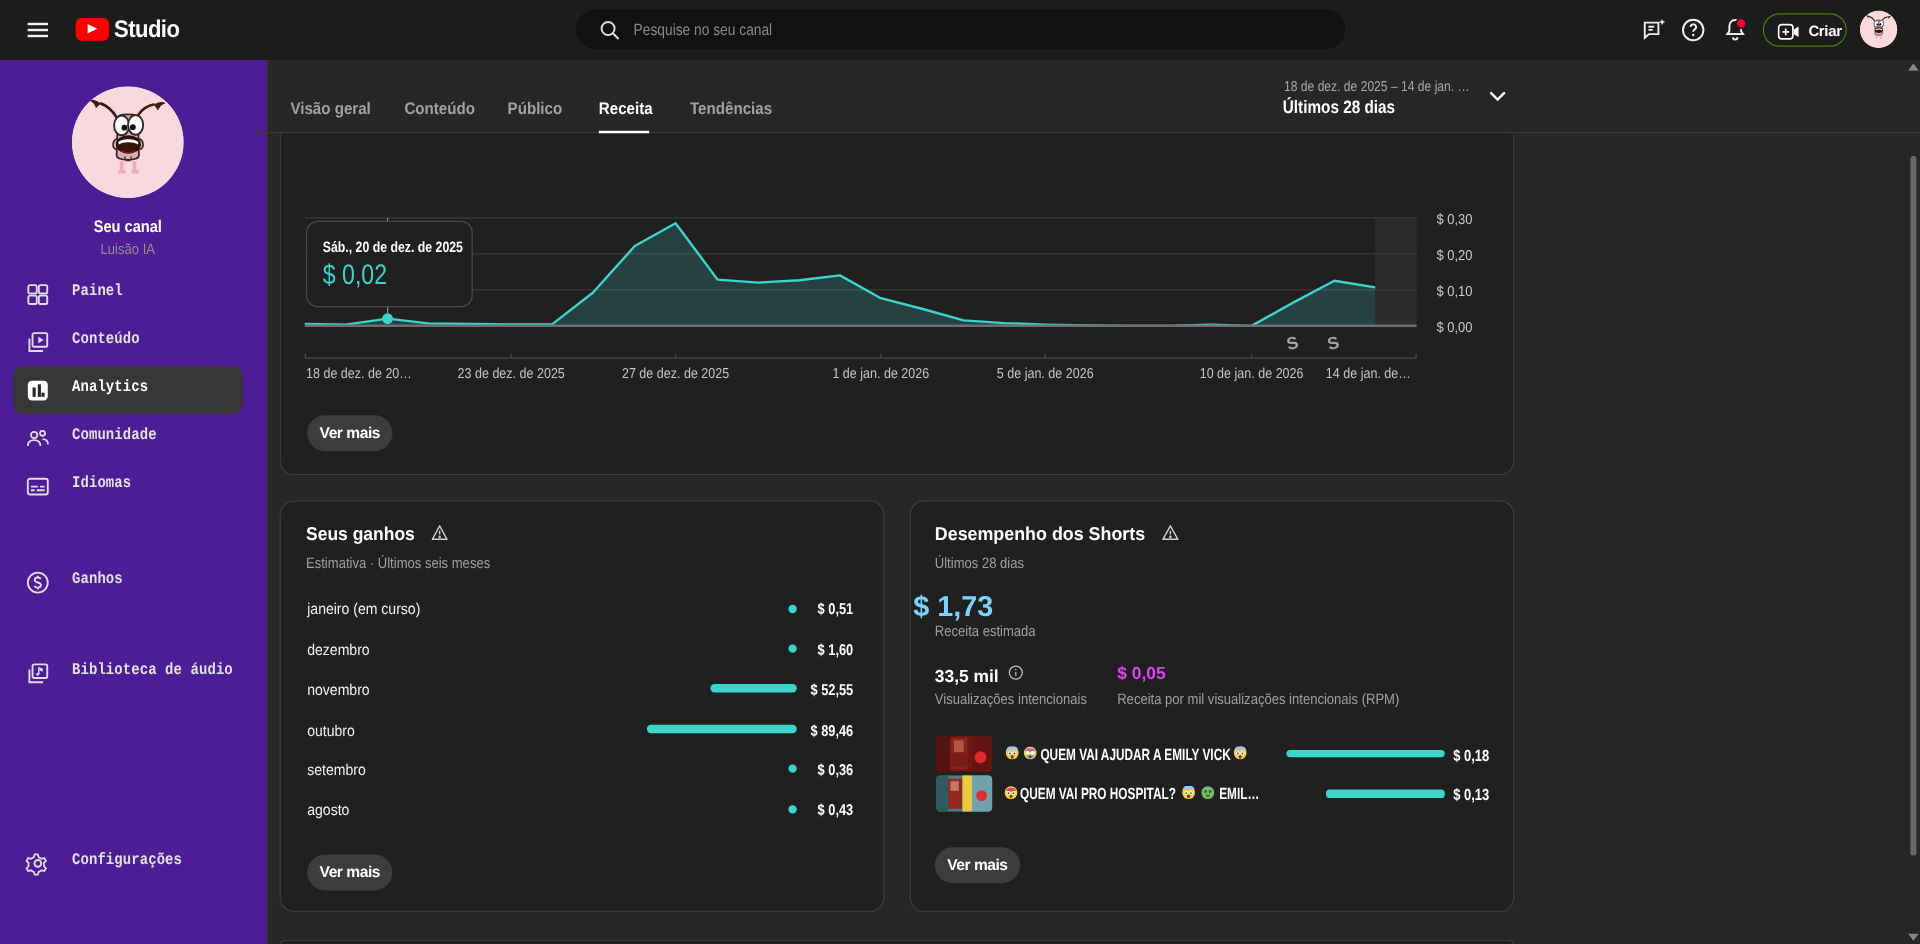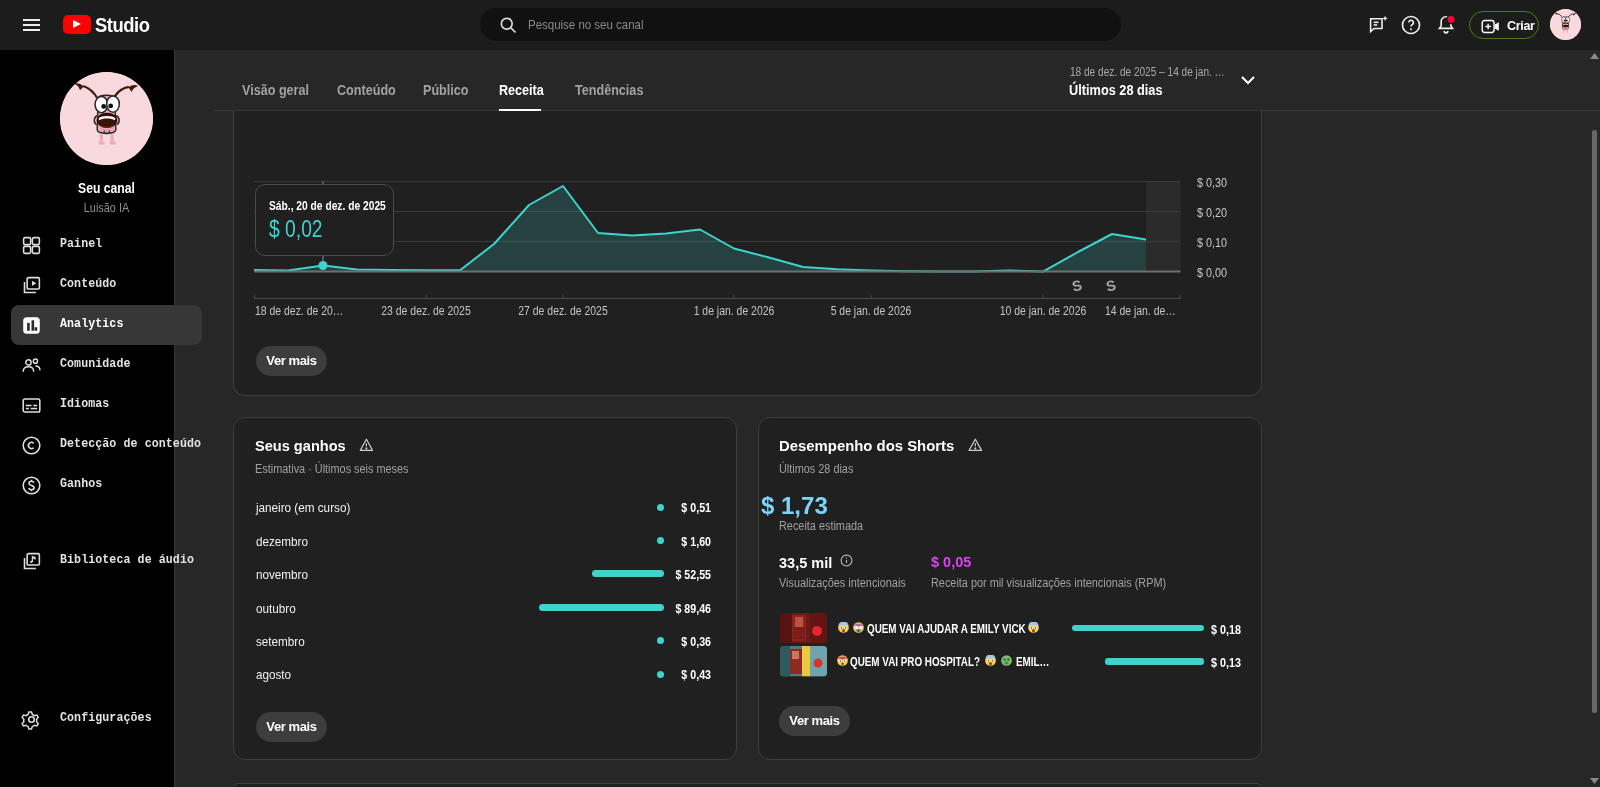--- a/index.html
+++ b/index.html
@@ -21,21 +21,21 @@
     border-radius:17px; }
   #search .ph { position:absolute; left:48px; top:9px; font-size:13.5px; color:#8a8a8a; transform:scaleX(0.85); transform-origin:left; }
   .hicon { position:absolute; top:14px; }
   #criar { position:absolute; left:1469px; top:11px; width:70px; height:28px; border:1px solid #4d7c0f;
     border-radius:15px; }
   #criar span { position:absolute; left:37px; top:7px; font-size:12.5px; font-weight:bold; color:#fff; letter-spacing:-0.3px; }
   #avatar-top { position:absolute; left:1550px; top:9px; width:31px; height:31px; border-radius:50%;
     background:#f6cdd2; overflow:hidden; }
 
   
-  #sidebar { position:absolute; left:0; top:50px; width:175px; height:737px; background:#000000;
+  #sidebar { position:absolute; left:0; top:50px; width:223px; height:737px; background:#4c1d95;
     border-right:1px solid #363636; }
   #avatar-big { position:absolute; left:60px; top:22px; width:93px; height:93px; border-radius:50%;
     background:#f8d8dd; overflow:hidden; }
   #chname { position:absolute; left:0; top:130px; width:213px; text-align:center;
     font-size:14px; font-weight:bold; color:#fff; transform:scaleX(0.87); }
   #chsub { position:absolute; left:0; top:151px; width:213px; text-align:center;
     font-size:12.5px; color:#909090; transform:scaleX(0.87); }
   .mitem { position:absolute; left:0; width:213px; height:40px;font-family:Liberation Mono, monospace; }
   .mitem .ic { position:absolute; left:21px; top:10px; width:21px; height:21px; }
   .mitem .tx { position:absolute; left:60px; top:11px; font-size:13.5px; color:#e2e2e2; font-weight:bold; transform:scaleX(0.86); transform-origin:left; white-space:nowrap; letter-spacing:0.1px; }
@@ -226,27 +226,20 @@
   </div>
   <div class="mitem" style="top:385px">
     <svg class="ic" viewBox="0 0 24 24" fill="none" stroke="#dedede" stroke-width="1.8">
       <rect x="2.5" y="4.5" width="19" height="15" rx="2"></rect>
       <line x1="5.5" y1="12" x2="12" y2="12"></line>
         <line x1="14" y1="12" x2="18.5" y2="12"></line>
       <line x1="5.5" y1="15.5" x2="9" y2="15.5"></line>
         <line x1="11" y1="15.5" x2="18.5" y2="15.5"></line>
     </svg>
     <div class="tx">Idiomas</div>
-  </div>
-  <div class="mitem" style="top:425px">
-    <svg class="ic" viewBox="0 0 24 24" fill="none" stroke="#dedede" stroke-width="1.8">
-      <circle cx="12" cy="12" r="9.5"></circle>
-      <path d="M14.5 9.5 a3.5 3.5 0 1 0 0 5"></path>
-    </svg>
-    <div class="tx">Detecção de conteúdo</div>
   </div>
   <div class="mitem" style="top:465px">
     <svg class="ic" viewBox="0 0 24 24" fill="none" stroke="#dedede" stroke-width="1.8">
       <circle cx="12" cy="12" r="9.5"></circle>
       <path d="M14.8 8.6 c-0.6 -1 -1.6 -1.4 -2.8 -1.4 c-1.6 0 -2.9 0.8 -2.9 2.3 c0 1.6 1.4 2 2.9 2.4 c1.5 0.4 3 0.9 3 2.5 c0 1.6 -1.5 2.4 -3.1 2.4 c-1.4 0 -2.5 -0.5 -3.1 -1.7 M12 5.5 v2 M12 16.5 v2"></path>
     </svg>
     <div class="tx">Ganhos</div>
   </div>
   <div class="mitem" style="top:541px">
     <svg class="ic" viewBox="0 0 24 24" fill="none" stroke="#dedede" stroke-width="1.8">

